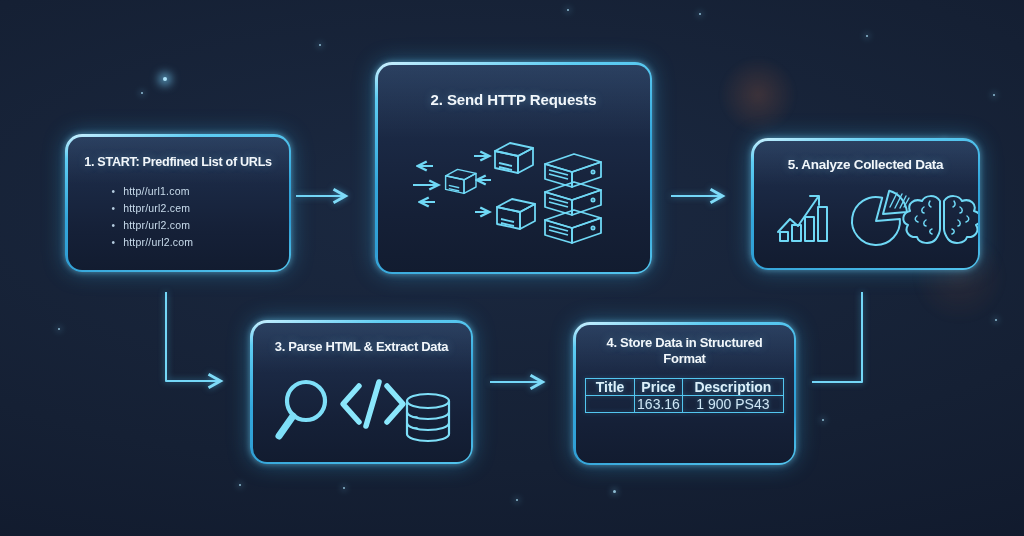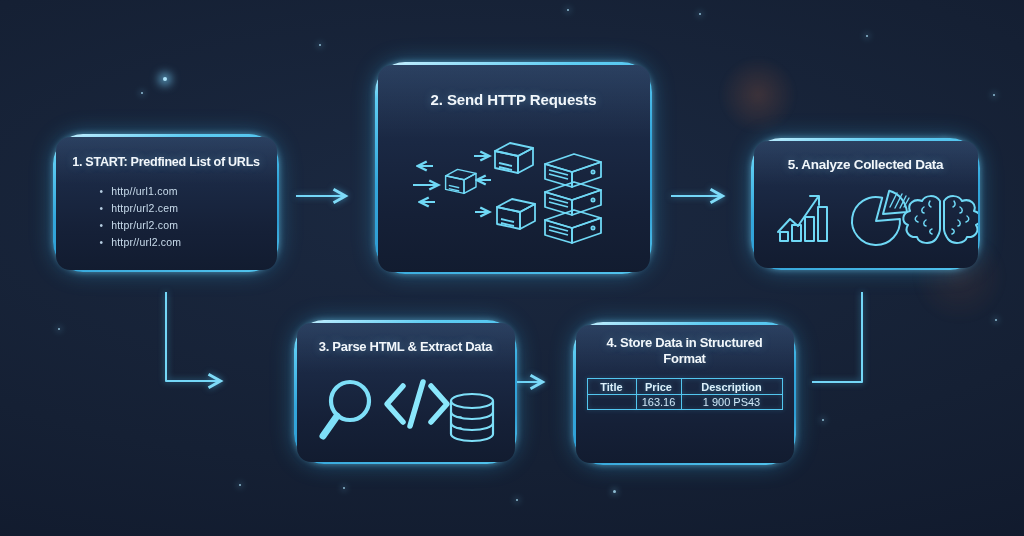--- a/index.html
+++ b/index.html
@@ -17,31 +17,31 @@
   
   .p { position:absolute; background:#aee4fb; border-radius:50%; opacity:.8;
        box-shadow:0 0 6px 1px rgba(130,215,250,.6); }
   .p-big { box-shadow:0 0 10px 4px rgba(120,210,250,.75); opacity:1; }
 
   
   .connectors { position:absolute; left:0; top:0; width:1024px; height:536px;
     filter: drop-shadow(0 0 3px rgba(80,200,250,.55)); }
 
   
-  .node { position:absolute; border-radius:30px; padding:2.5px;
+  .node { position:absolute; border-radius:17px; padding:2.5px;
     background: linear-gradient(170deg, #cdf1ff 0%, #5ecdf3 14%, #33a7dc 48%, #2f9ed4 72%, #54c6ef 100%);
     box-shadow: 0 0 22px rgba(56,180,235,.38), 0 0 6px rgba(140,225,255,.5); }
   .inner { position:relative; width:100%; height:100%; box-sizing:border-box; border-radius:14px; overflow:hidden;
     background: linear-gradient(180deg, #20304f 0%, #1a2843 38%, #152037 72%, #121c30 100%); }
   .inner::before { content:""; position:absolute; left:0; top:0; right:0; height:36%;
     background: linear-gradient(180deg, rgba(140,210,255,.10), rgba(140,210,255,0)); pointer-events:none; }
 
-  .n1 { left:53px;  top:134px; width:221px; height:133px; }
+  .n1 { left:65px;  top:134px; width:221px; height:133px; }
   .n2 { left:375px; top:62px;  width:272px; height:207px; }
-  .n3 { left:250px; top:320px; width:218px; height:139px;margin-left:44px; }
+  .n3 { left:250px; top:320px; width:218px; height:139px; }
   .n4 { left:573px; top:322px; width:218px; height:138px; }
   .n5 { left:751px; top:138px; width:224px; height:127px; }
 
   .title { margin:0; color:#f2f7fb; font-weight:bold; text-align:center;
     text-shadow:0 0 8px rgba(140,220,255,.35); position:relative; }
   .t1 { padding-top:18px; font-size:12.6px; letter-spacing:-0.3px; white-space:nowrap; }
   .t2 { padding-top:26px; font-size:15px;   letter-spacing:-0.1px; }
   .t3 { padding-top:16px; font-size:13px;   letter-spacing:-0.3px; }
   .t4 { padding-top:10px; font-size:13px;   letter-spacing:-0.3px; line-height:1.3; max-width:200px; margin:0 auto; }
   .t5 { padding-top:16px; font-size:13.5px; letter-spacing:-0.3px; }
@@ -51,21 +51,21 @@
   .urls li::before { content:"•"; color:#b6cde0; margin-right:8px; font-size:10px; }
 
   .ic { position:absolute; }
   .ic2 { left:16px; top:66px; }
   .ic3 { left:12px; top:50px; }
   .ic5 { left:12px; top:46px; }
 
   table.store { margin:10px auto 0; border-collapse:collapse; position:relative;
     filter: drop-shadow(0 0 2px rgba(80,198,239,.4)); }
   table.store th, table.store td { border:1.5px solid #53c6ef; color:#cfe6f5;
-    font-size:11px; height:14.5px; text-align:center; padding:0 2px; font-weight:normal; }
+    font-size:14px; height:14.5px; text-align:center; padding:0 2px; font-weight:normal; }
   table.store th { color:#dcf0fa; font-weight:bold; }
   .col-title { width:44px; } .col-price { width:40px; } .col-desc { width:96px; }
 </style>
 </head>
 <body>
 
 <div class="stage">
 
   <div class="blob blob1"></div>
   <div class="blob blob2"></div>

